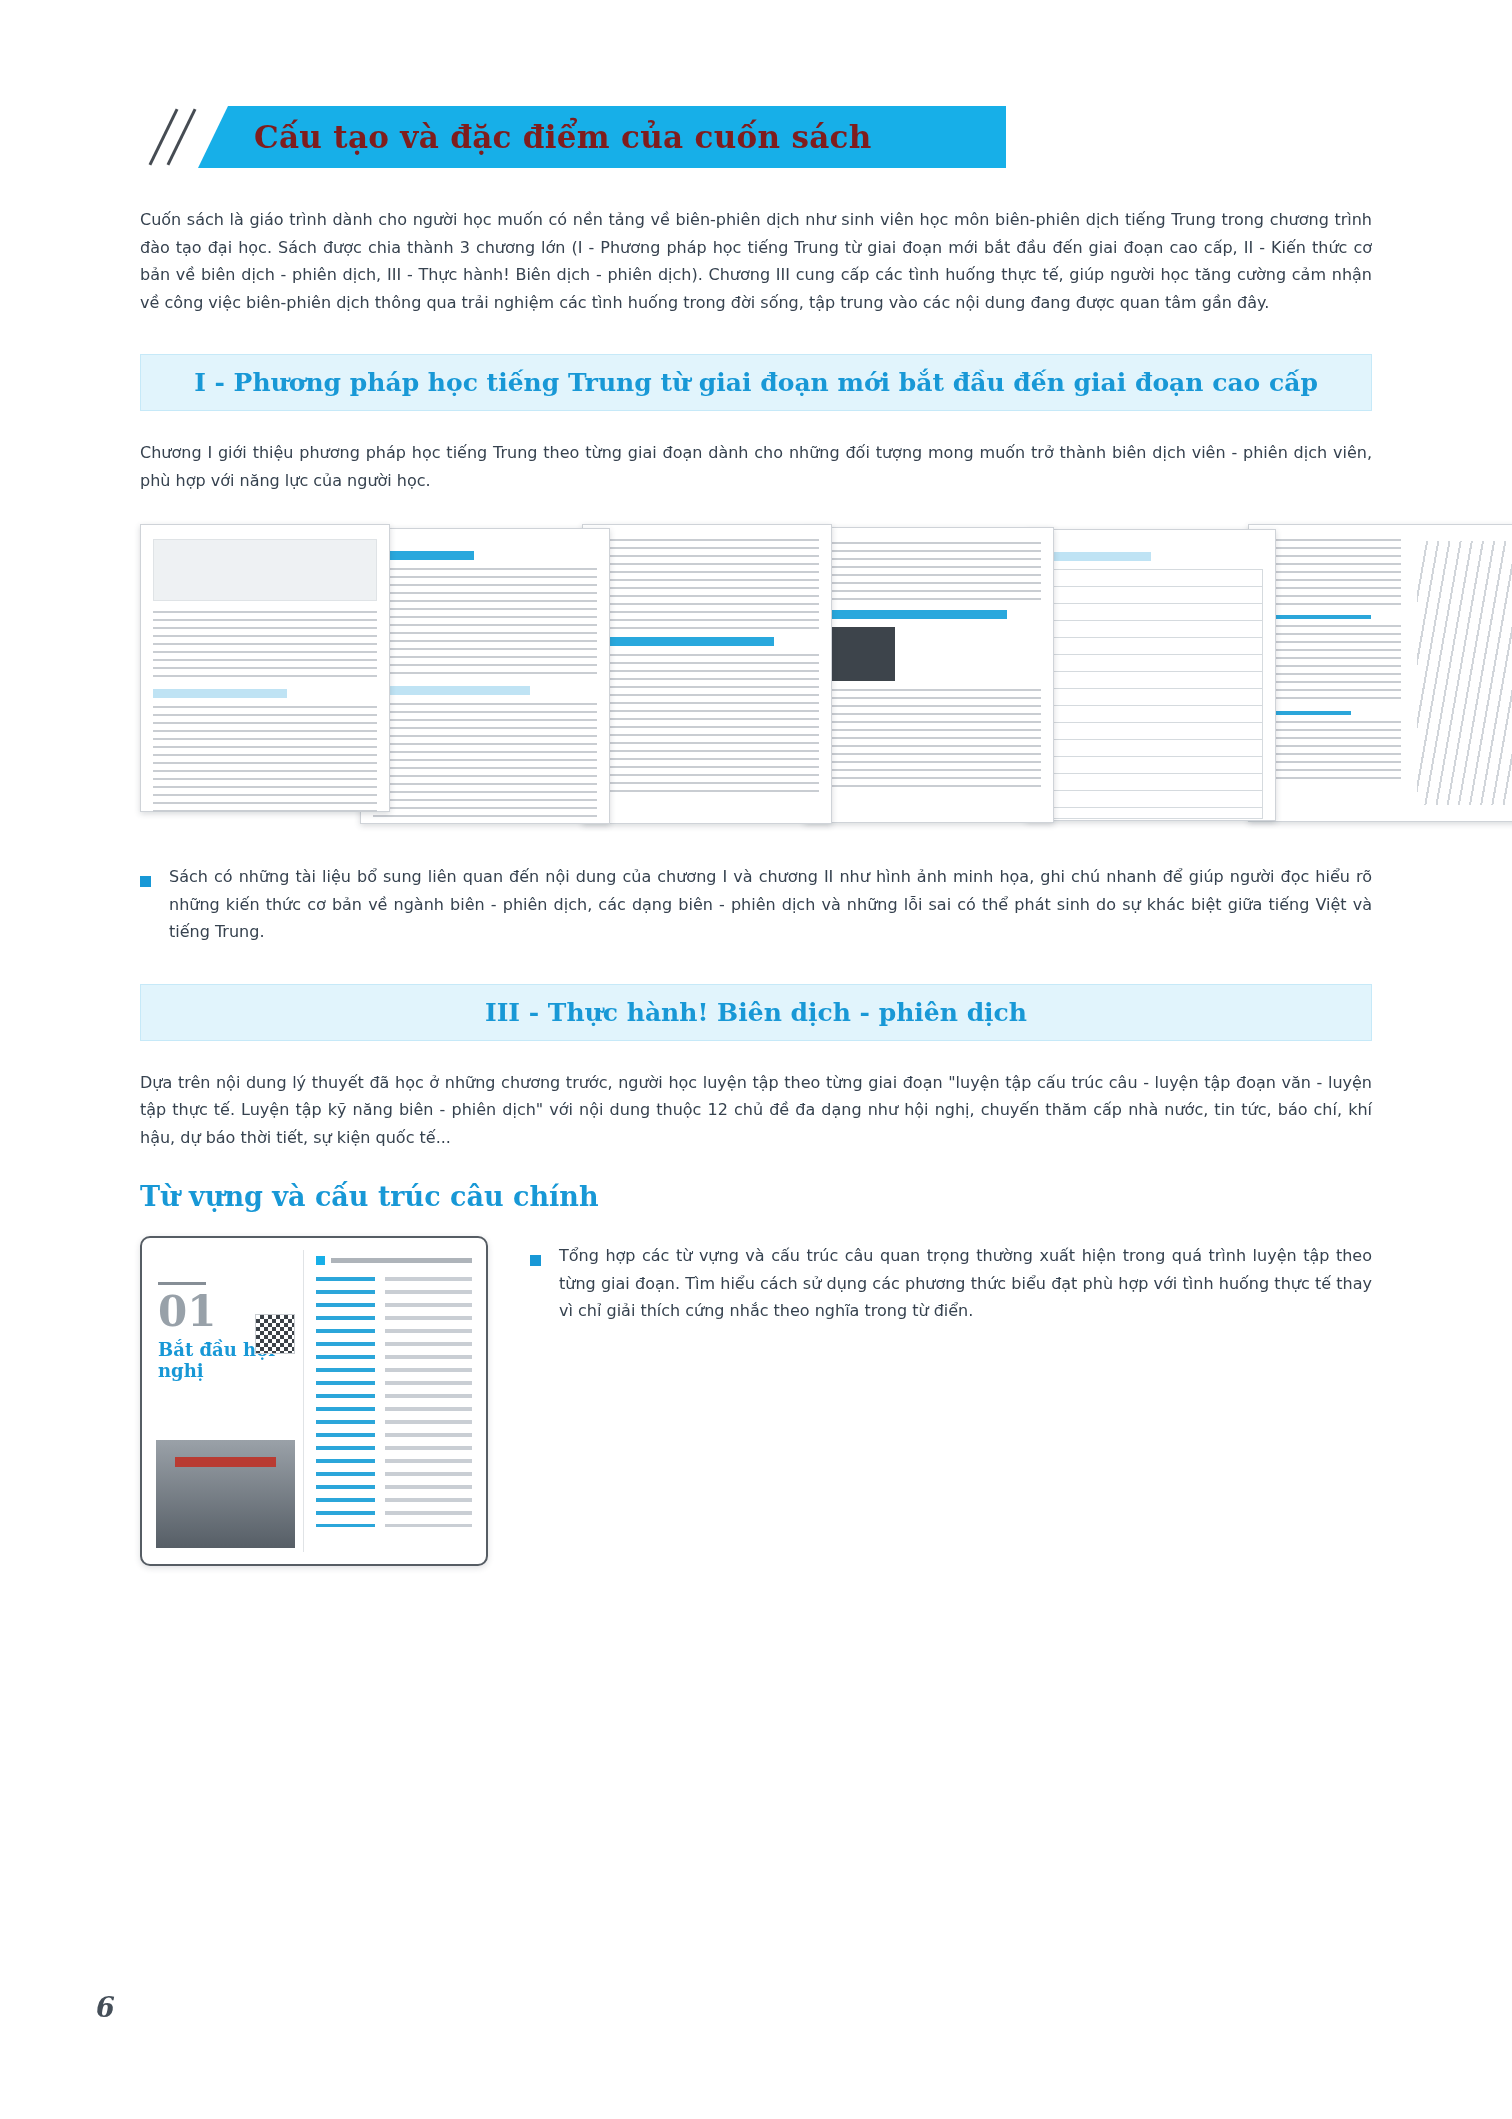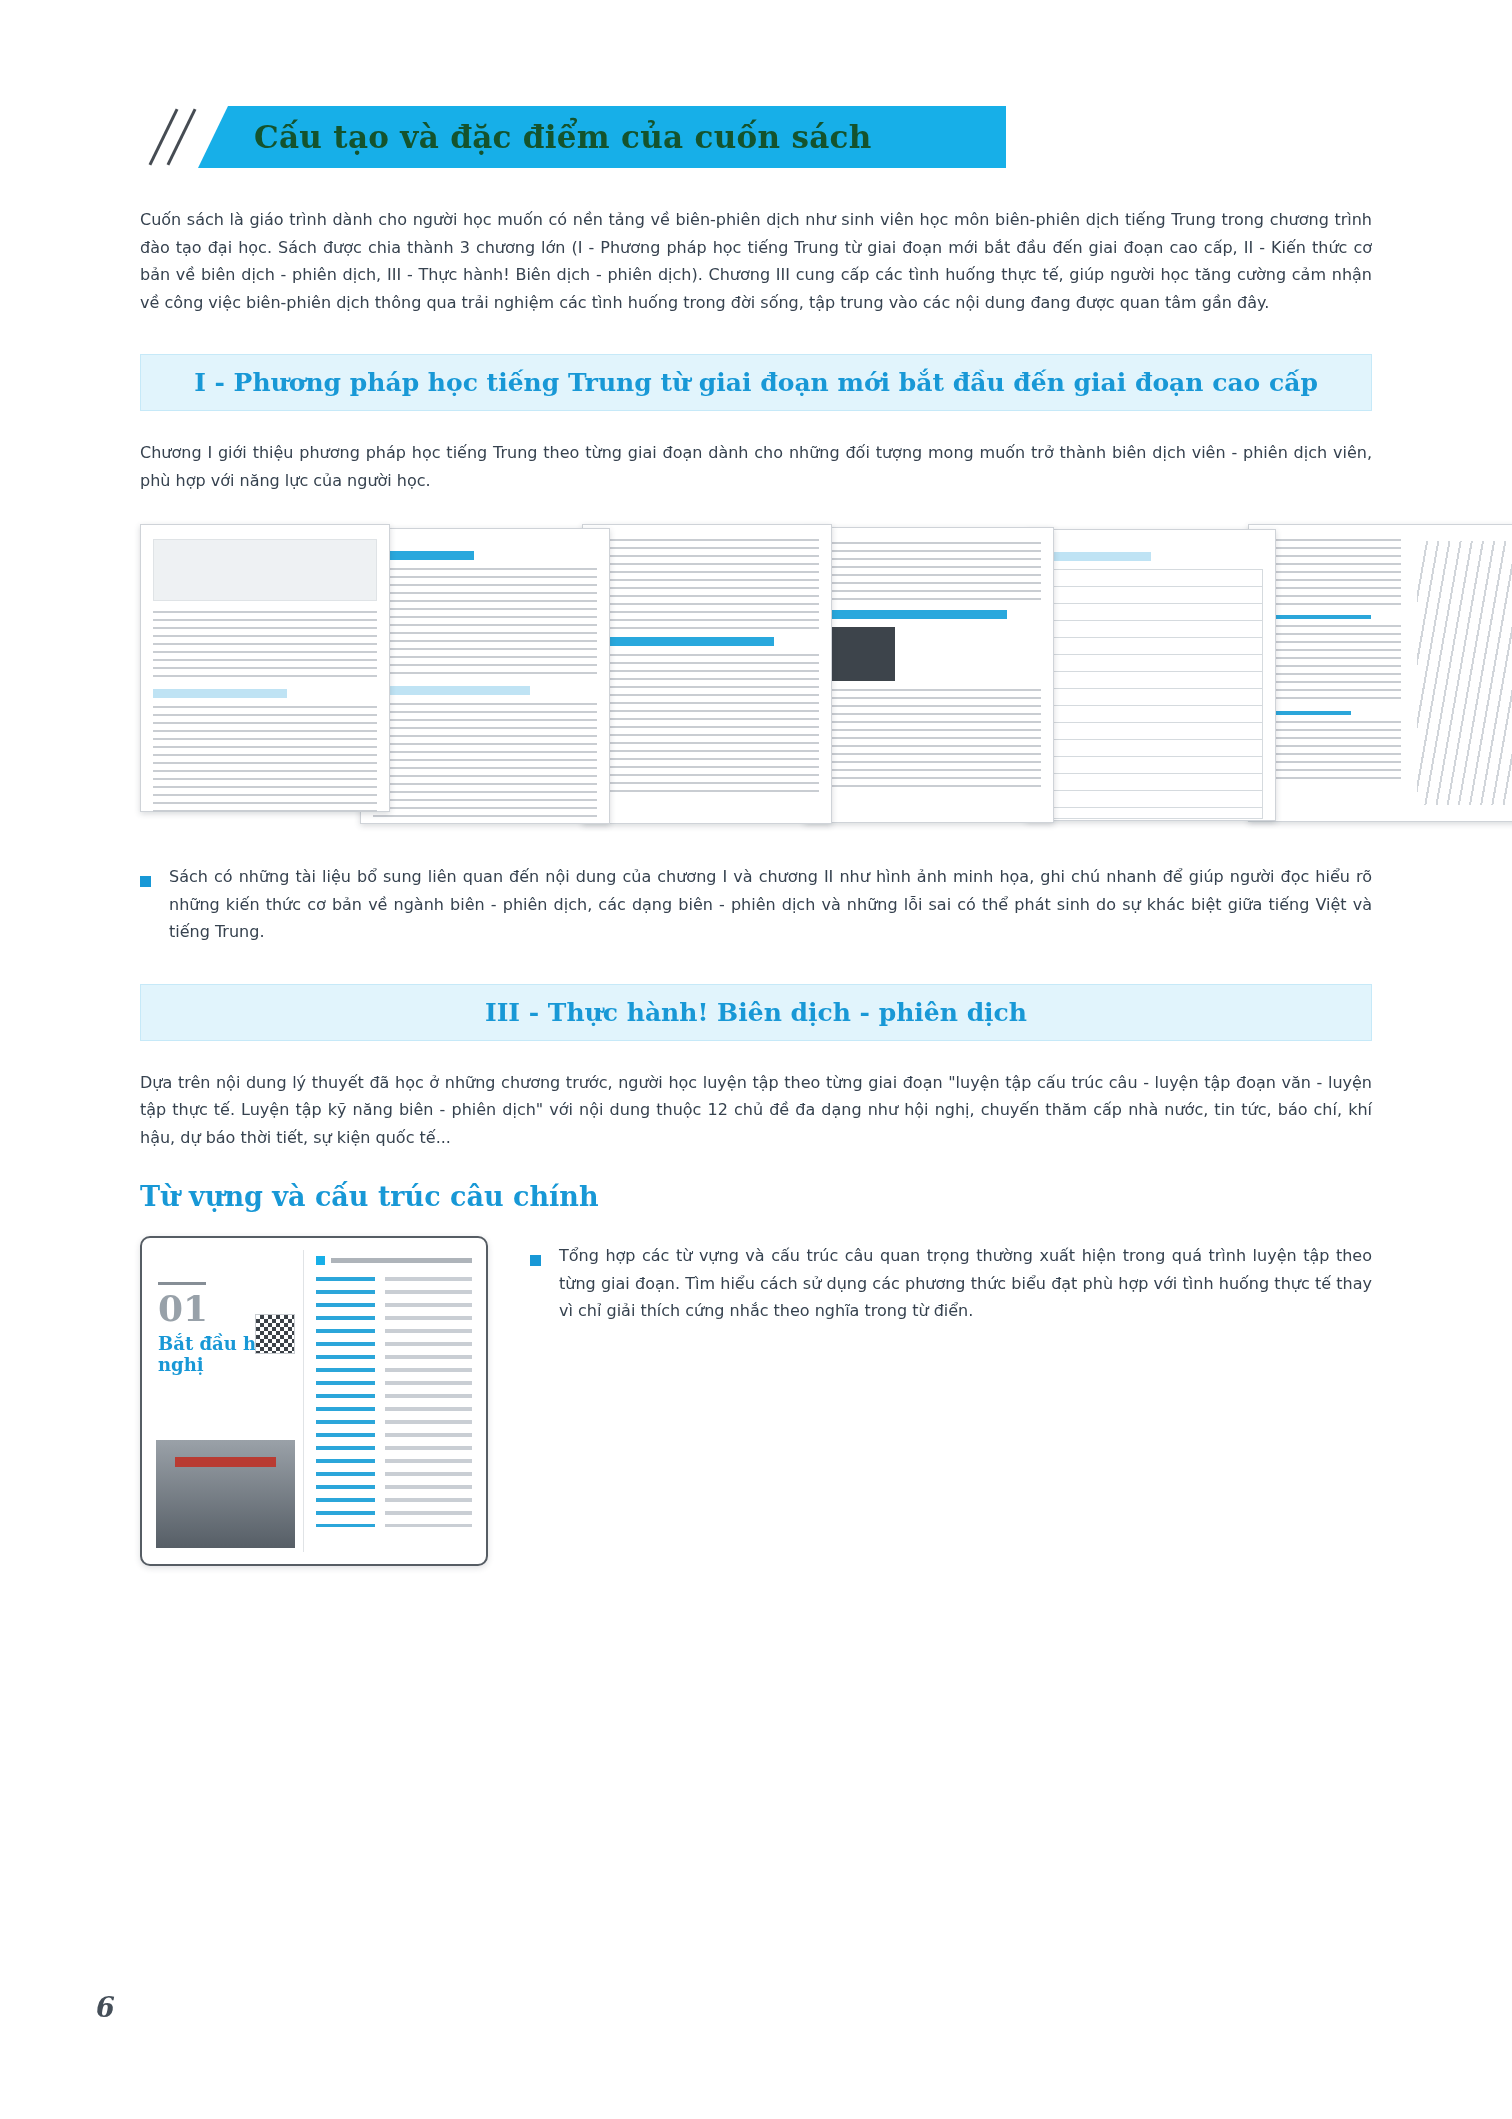--- a/index.html
+++ b/index.html
@@ -8,21 +8,21 @@
   .content { padding:106px 140px 0 140px; }
 
   
   .titlebar { position:relative; height:62px; width:866px; margin-bottom:38px; }
   .titlebar .slashes { position:absolute; left:6px; top:2px; width:54px; height:58px; }
   .titlebar .slashes span { position:absolute; width:3px; height:62px; background:#464c53; transform:rotate(26deg); top:-2px; }
   .sl1 { left:16px; } .sl2 { left:34px; }
   .titlebar .bar { position:absolute; left:52px; right:0; top:0; bottom:0; background:#17afe8;
                    clip-path:polygon(36px 0, 100% 0, 100% 100%, 6px 100%);
                    display:flex; align-items:center; padding-left:62px; }
-  .titlebar h1 { font-family:"DejaVu Serif", serif; font-weight:bold; font-size:31px; color:#14532d; letter-spacing:.3px; }
+  .titlebar h1 { font-family:"DejaVu Serif", serif; font-weight:bold; font-size:31px; color:#7f1d1d; letter-spacing:.3px; }
 
   
   .para { font-size:16px; line-height:1.72; color:#36424f; text-align:justify; }
   .intro { margin-bottom:10px; }
 
   .section-box { margin:38px 0 28px 0; background:#e1f4fc; border:1px solid #c6e9f8; padding:13px 22px; }
   .section-box h2 { font-family:"DejaVu Serif", serif; font-weight:bold; font-size:25px; color:#1898d6;text-align:center; }
 
   
   .thumbrow { display:flex; align-items:flex-start; margin:30px 0 6px 0; height:305px; }
@@ -53,21 +53,21 @@
   .bullet .para { flex:1; }
 
   .subheading { font-family:"DejaVu Serif", serif; font-weight:bold; font-size:27px; color:#1898d6; margin:30px 0 24px 0; }
 
   
   .bottomrow { display:flex; gap:42px; margin-top:8px; }
   .bookthumb { flex:none; width:348px; height:330px; border:2px solid #565d64; border-radius:10px; background:#ffffff;
                display:flex; padding:12px 10px; box-shadow:0 2px 6px rgba(40,50,60,.15); }
   .bt-left { position:relative; width:47%; border-right:1px solid #e0e3e6; padding:6px 10px 0 6px; }
   .bt-rule { width:48px; height:3px; background:#868e96; margin:26px 0 4px 0; }
-  .bt-num { font-family:"DejaVu Serif", serif; font-weight:bold; font-size:36px; color:#98a1a9; line-height:1.1; }
+  .bt-num { font-family:"DejaVu Serif", serif; font-weight:bold; font-size:42px; color:#98a1a9; line-height:1.1; }
   .bt-title { font-family:"DejaVu Serif", serif; font-weight:bold; font-size:18px; color:#1898d6; margin-top:4px; }
   .bt-qr { position:absolute; right:8px; top:64px; width:40px; height:40px;
            background:repeating-conic-gradient(#3c4248 0% 25%, #ffffff 0% 50%) 0 0/8px 8px; border:1px solid #c8ccd0; }
   .bt-photo { position:absolute; left:4px; right:8px; bottom:4px; height:108px;
               background:linear-gradient(#9aa1a8, #565e66); }
   .bt-photo .banner { position:absolute; left:14%; right:14%; top:16%; height:10px; background:#b93b32; }
   .bt-right { flex:1; padding:6px 4px 0 12px; }
   .bt-head { display:flex; align-items:center; gap:6px; margin-bottom:12px; }
   .bt-head .sq { width:9px; height:9px; background:#17afe8; }
   .bt-head .hl { flex:1; height:5px; background:#aeb4ba; }

